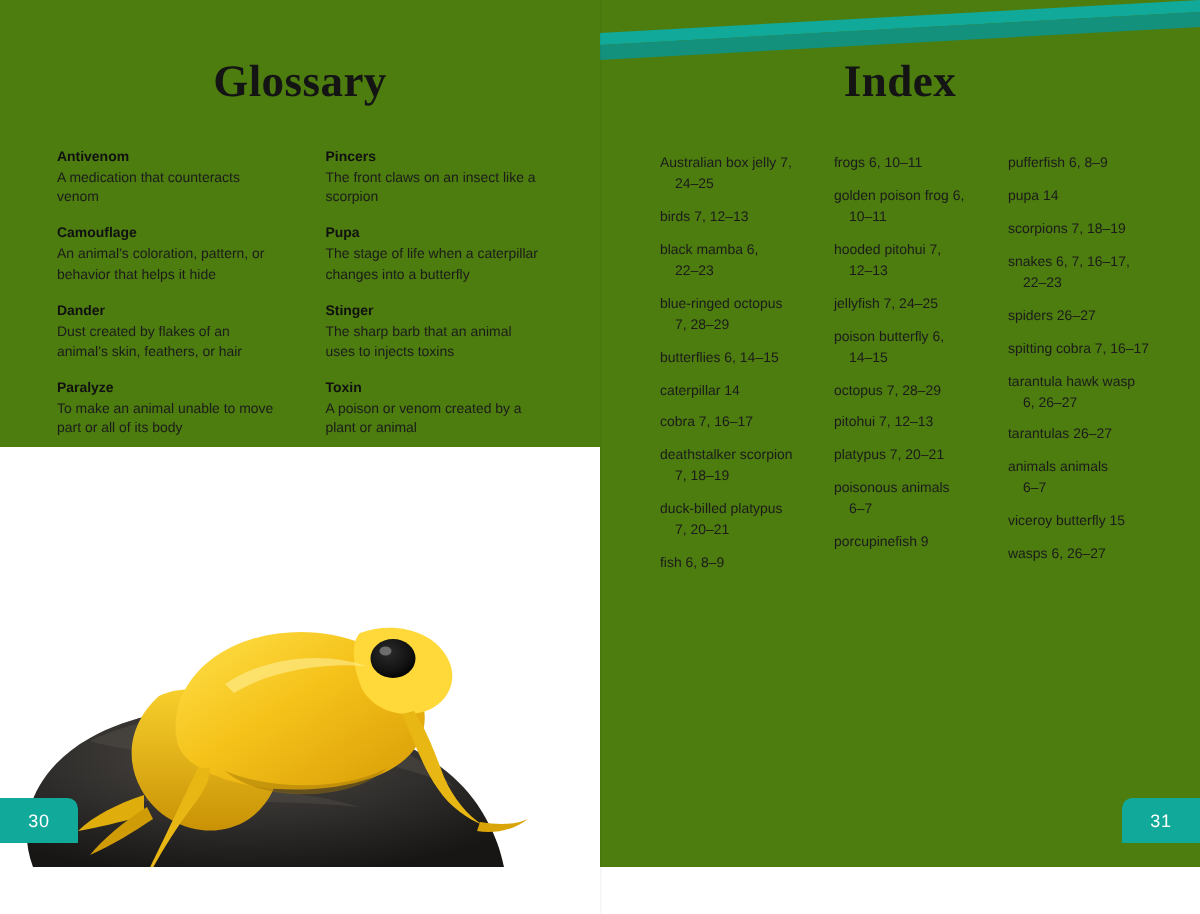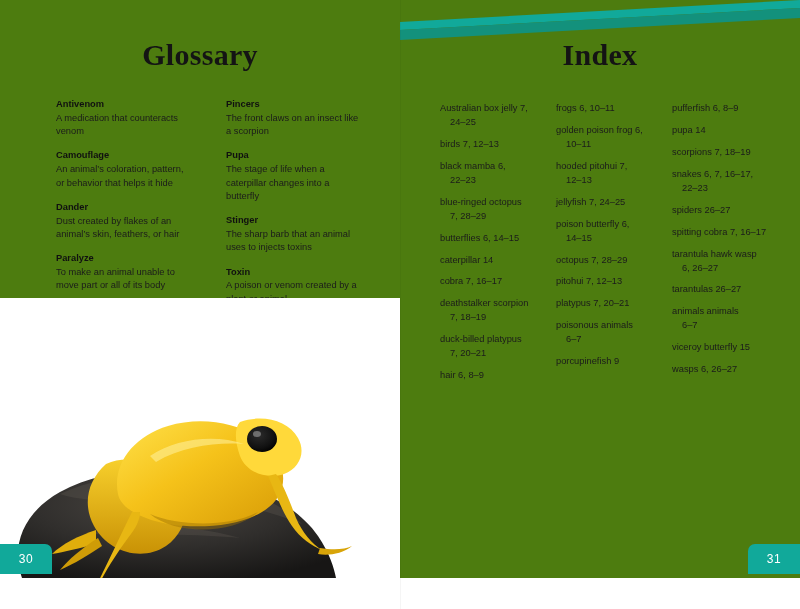--- a/index.html
+++ b/index.html
@@ -31,21 +31,21 @@
     font-weight: bold;
     font-size: 30px;
     color: #141414;
     text-align: center;
     margin: 38px 0 0 0;
     letter-spacing: .3px;
   }
   .glossary-cols {
     display: flex;
     gap: 34px;
-    margin: 26px 38px 0 56px;
+    margin: 26px 38px 0 38px;
   }
   .gcol { width: 50%; }
   .gterm {
     font-size: 9.3px;
     font-weight: bold;
     color: #101010;
     line-height: 1.35;
   }
   .gdef {
     font-size: 9.3px;
@@ -56,21 +56,21 @@
   .frog-photo {
     position: absolute;
     left: 0; bottom: 0;
     width: 400px;
     height: 280px;
     overflow: hidden;
     background: #ffffff;
   }
   .page-num-badge {
     position: absolute;
-    bottom: 4px;
+    bottom: 16px;
     width: 52px;
     height: 30px;
     background: #11a99a;
     color: #ffffff;
     font-size: 12px;
     display: flex;
     align-items: center;
     justify-content: center;
     letter-spacing: .5px;
   }
@@ -244,21 +244,21 @@
       <div class="icol">
         <div class="ientry"><span>Australian box jelly</span> <span>7,</span><span class="cont">24–25</span></div>
         <div class="ientry"><span>birds</span> <span>7, 12–13</span></div>
         <div class="ientry"><span>black mamba</span> <span>6,</span><span class="cont">22–23</span></div>
         <div class="ientry"><span>blue-ringed octopus</span><span class="cont">7, 28–29</span></div>
         <div class="ientry"><span>butterflies</span> <span>6, 14–15</span></div>
         <div class="ientry"><span>caterpillar</span> <span>14</span></div>
         <div class="ientry"><span>cobra</span> <span>7, 16–17</span></div>
         <div class="ientry"><span>deathstalker scorpion</span><span class="cont">7, 18–19</span></div>
         <div class="ientry"><span>duck-billed platypus</span><span class="cont">7, 20–21</span></div>
-        <div class="ientry"><span>hair</span> <span>6, 8–9</span></div>
+        <div class="ientry"><span>fish</span> <span>6, 8–9</span></div>
       </div>
 
       <div class="icol">
         <div class="ientry"><span>frogs</span> <span>6, 10–11</span></div>
         <div class="ientry"><span>golden poison frog</span> <span>6,</span><span class="cont">10–11</span></div>
         <div class="ientry"><span>hooded pitohui</span> <span>7,</span><span class="cont">12–13</span></div>
         <div class="ientry"><span>jellyfish</span> <span>7, 24–25</span></div>
         <div class="ientry"><span>poison butterfly</span> <span>6,</span><span class="cont">14–15</span></div>
         <div class="ientry"><span>octopus</span> <span>7, 28–29</span></div>
         <div class="ientry"><span>pitohui</span> <span>7, 12–13</span></div>

